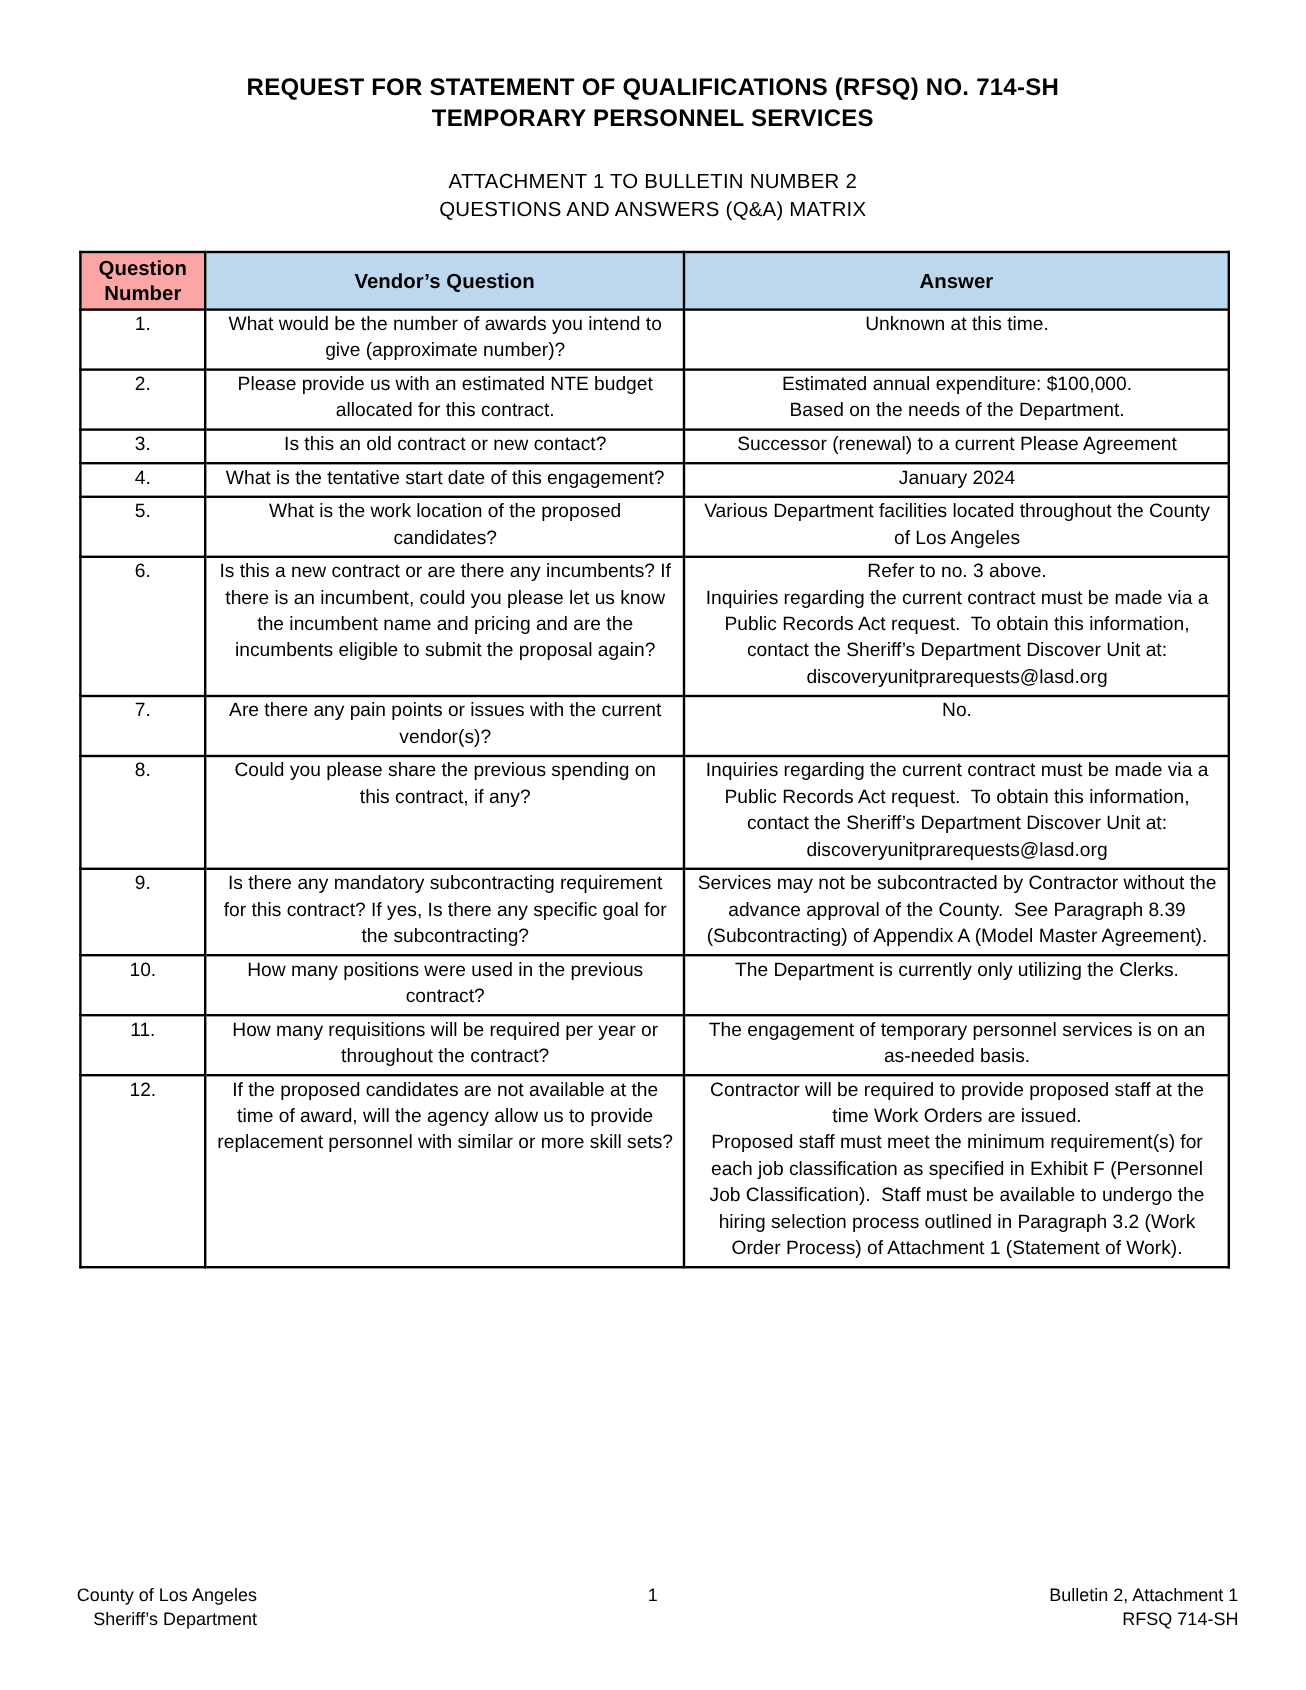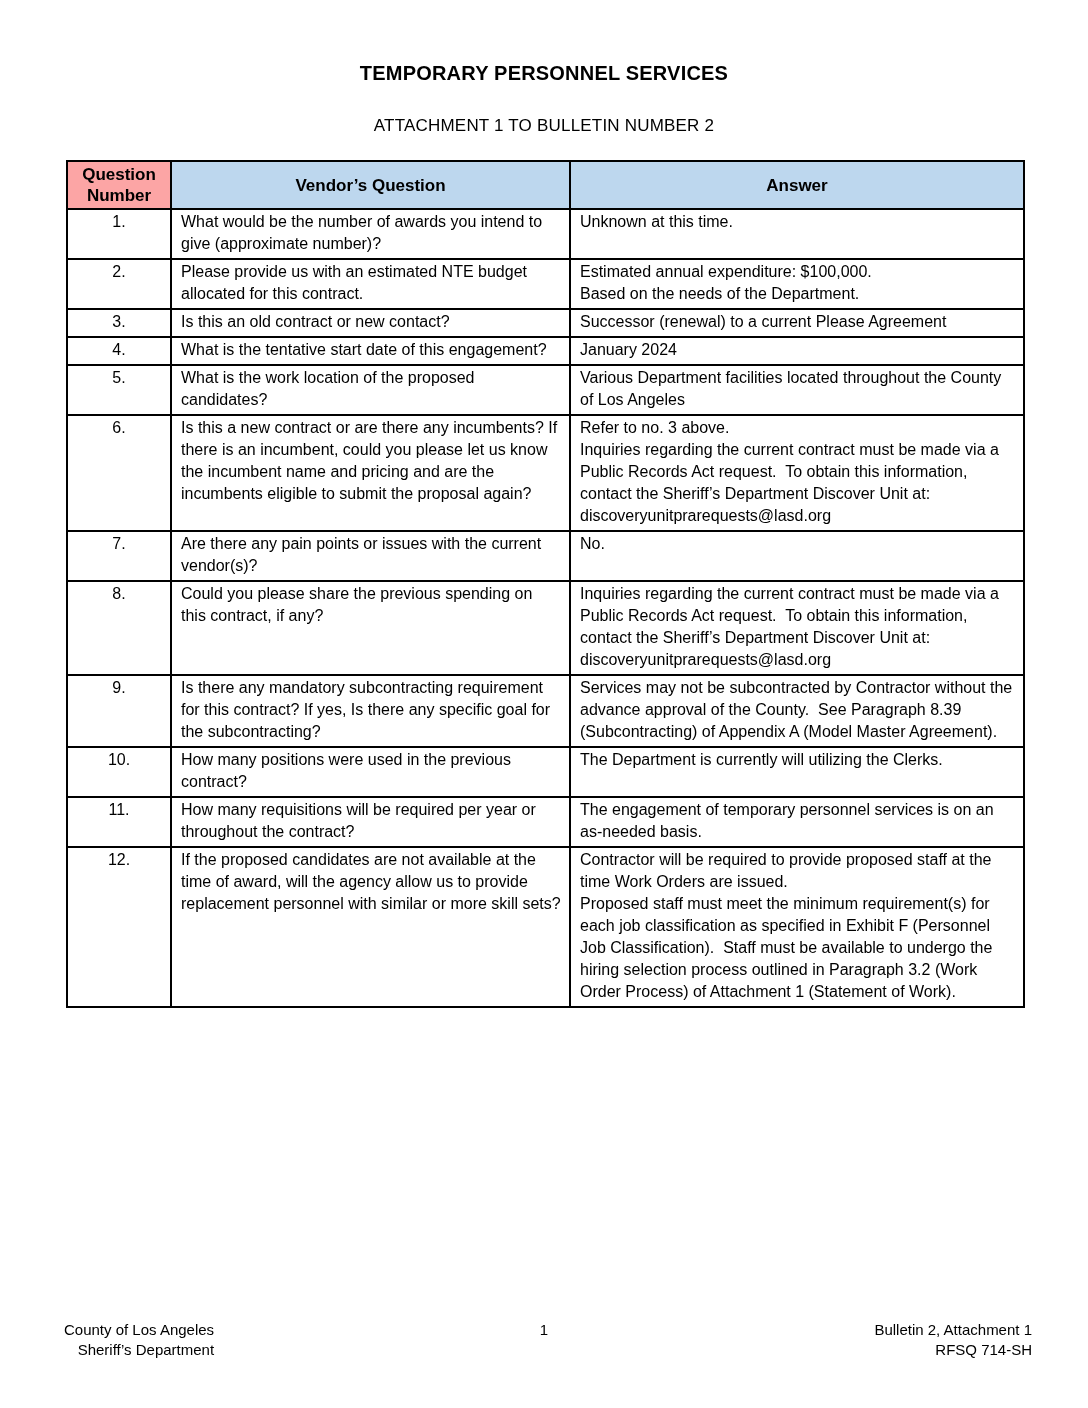--- a/index.html
+++ b/index.html
@@ -56,20 +56,21 @@
   td.cell-num {
     text-align: center;
     font-size: 16px;
     padding: 1px 4px 3px 4px;
     line-height: 22px;
   }
   td.cell-q, td.cell-a {
     font-size: 16px;
     line-height: 22px;
     padding: 1px 8px 3px 9px;
+    text-align: center;
   }
   .par { white-space: pre-wrap; }
   .page-footer {
     position: absolute;
     left: 0;
     top: 1320px;
     width: 1088px;
     font-size: 15px;
     line-height: 20px;
   }
@@ -77,24 +78,26 @@
   .footer-center { position: absolute; left: 0; right: 0; top: 0; text-align: center; }
   .footer-right  { position: absolute; right: 56px; top: 0; text-align: right; }
 </style>
 </head>
 <body>
 
 <div class="page">
 
   <div class="doc-header">
     <div class="doc-title">
+      <div>REQUEST FOR STATEMENT OF QUALIFICATIONS (RFSQ) NO. 714-SH</div>
       <div>TEMPORARY PERSONNEL SERVICES</div>
     </div>
     <div class="doc-subtitle">
       <div>ATTACHMENT 1 TO BULLETIN NUMBER 2</div>
+      <div>QUESTIONS AND ANSWERS (Q&amp;A) MATRIX</div>
     </div>
   </div>
 
   <table class="qa-table">
     <colgroup>
       <col class="c-num">
       <col class="c-q">
       <col class="c-a">
     </colgroup>
     <thead>
@@ -209,21 +212,21 @@
           </td>
         </tr>
         <tr>
           <td class="cell-num">
             <div class="par">10.</div>
           </td>
           <td class="cell-q">
             <div class="par">How many positions were used in the previous contract?</div>
           </td>
           <td class="cell-a">
-            <div class="par">The Department is currently will utilizing the Clerks.</div>
+            <div class="par">The Department is currently only utilizing the Clerks.</div>
           </td>
         </tr>
         <tr>
           <td class="cell-num">
             <div class="par">11.</div>
           </td>
           <td class="cell-q">
             <div class="par">How many requisitions will be required per year or throughout the contract?</div>
           </td>
           <td class="cell-a">

